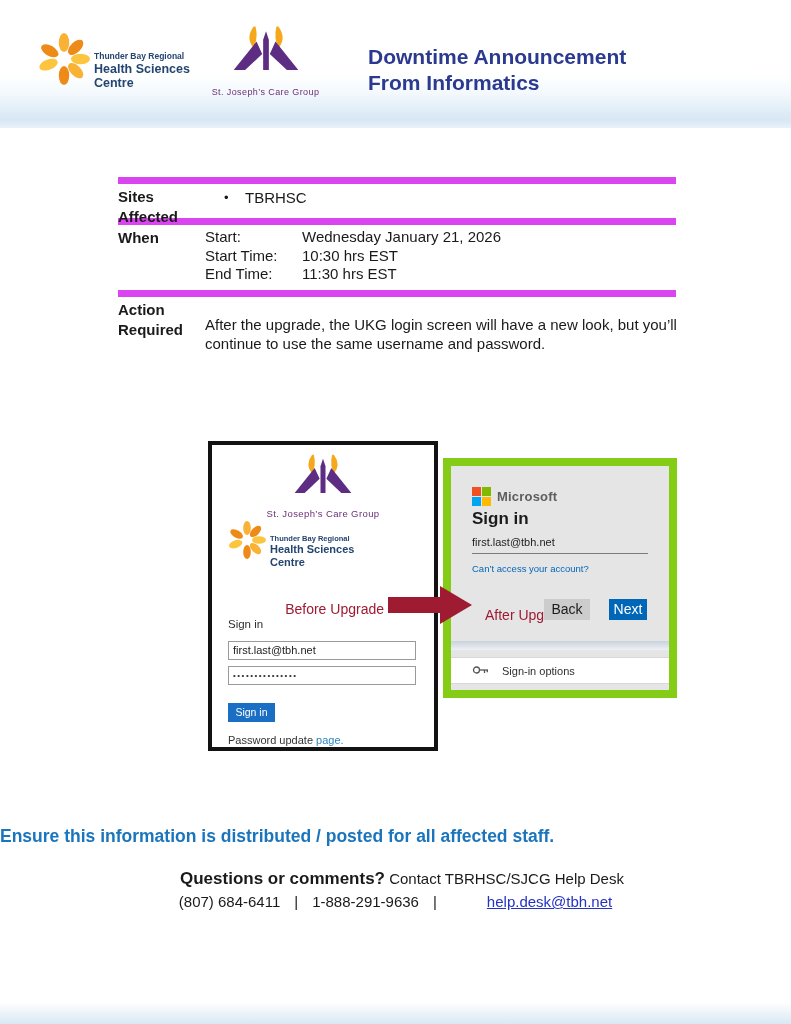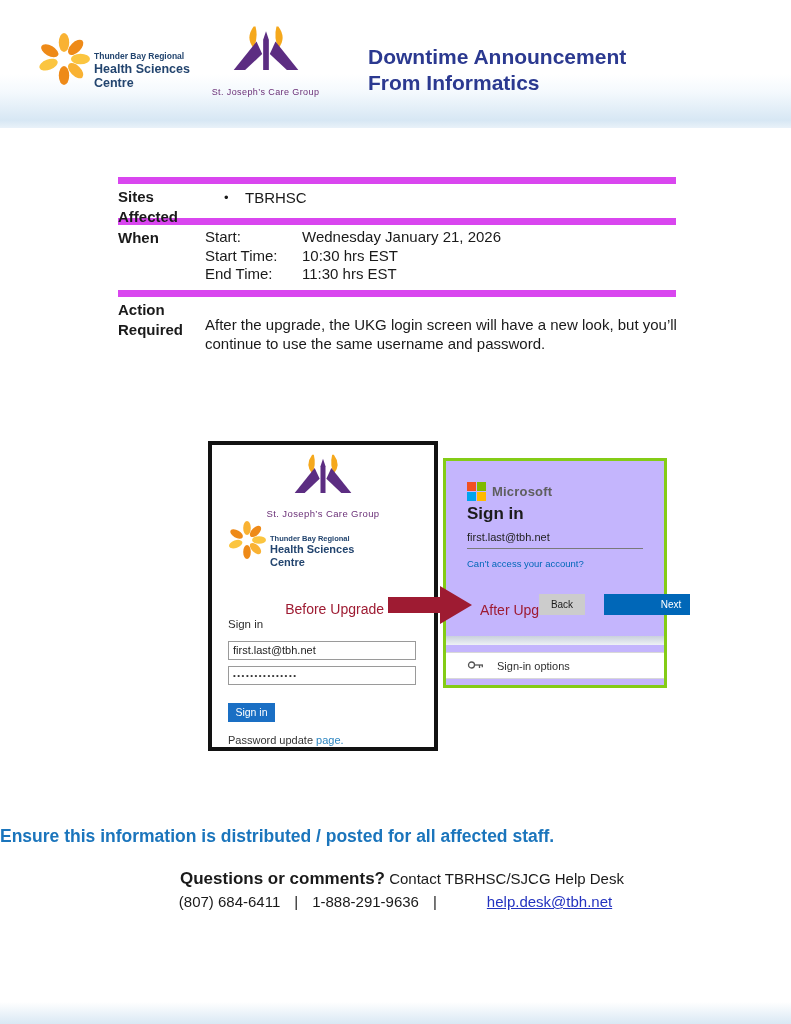--- a/index.html
+++ b/index.html
@@ -46,32 +46,32 @@
   .b-input{position:absolute;left:16px;width:178px;height:13px;border:1px solid #9a9a9a;
            font-size:11px;padding:2px 4px;color:#222;background:#fff;}
   .b-user{top:196px;} .b-pass{top:221px;font-size:8px;letter-spacing:1.5px;line-height:13px;color:#333;}
   .b-btn{position:absolute;left:16px;top:258px;width:47px;height:19px;background:#1a6fc4;
          color:#fff;font-size:10.5px;text-align:center;line-height:19px;}
   .b-note{position:absolute;left:16px;top:289px;font-size:11px;color:#333;}
   .b-note-link{color:#2e86c1;}
 
   
   .shot-right{position:absolute;left:443px;top:458px;width:218px;height:224px;
-              border:3px solid #84cc16;background:#c4b5fd;}
+              border:8px solid #84cc16;background:#e5e5e5;}
   .ms-logo{position:absolute;left:21px;top:21px;display:flex;align-items:center;gap:6px;}
   .ms-grid{display:grid;grid-template-columns:9px 9px;grid-template-rows:9px 9px;gap:1px;}
   .ms-name{font-size:13px;color:#5e5e5e;font-weight:bold;letter-spacing:.2px;}
   .ms-heading{position:absolute;left:21px;top:43px;font-size:17px;font-weight:bold;color:#1b1b1b;}
   .ms-user{position:absolute;left:21px;top:70px;width:176px;font-size:11px;color:#222;
            border-bottom:1px solid #7a7a7a;padding-bottom:5px;}
   .ms-link{position:absolute;left:21px;top:97px;font-size:9.5px;color:#0067b8;}
   .tag-after{position:absolute;left:34px;top:141px;}
-  .ms-btn{position:absolute;top:133px;height:21px;font-size:10px;text-align:center;line-height:21px;}
+  .ms-btn{position:absolute;top:133px;height:21px;font-size:14px;text-align:center;line-height:21px;}
   .ms-back{left:93px;width:46px;background:#cccccc;color:#1b1b1b;}
-  .ms-next{left:158px;width:38px;background:#0067b8;color:#ffffff;padding-left:48px;}
+  .ms-next{left:158px;width:38px;background:#0067b8;color:#ffffff;}
   .ms-band{position:absolute;left:0;top:175px;width:100%;height:9px;
            background:linear-gradient(to bottom,#c9d1dc,#eef1f5);}
   .ms-options{position:absolute;left:0;top:191px;width:100%;height:27px;box-sizing:border-box;
               border-top:1px solid #d8d8d8;border-bottom:1px solid #d8d8d8;
               display:flex;align-items:center;padding-left:21px;gap:13px;
               font-size:11px;color:#2f2f2f;background:#fff;}
 
   .arrow{position:absolute;left:388px;top:584px;z-index:6;}
 
   

